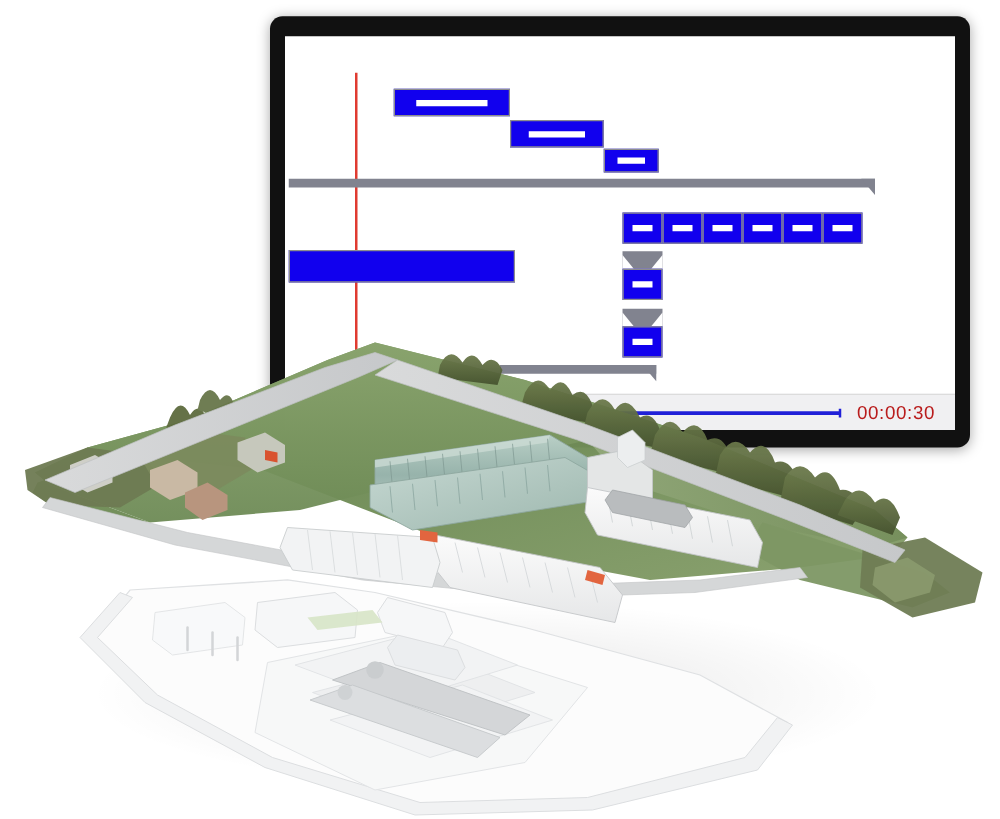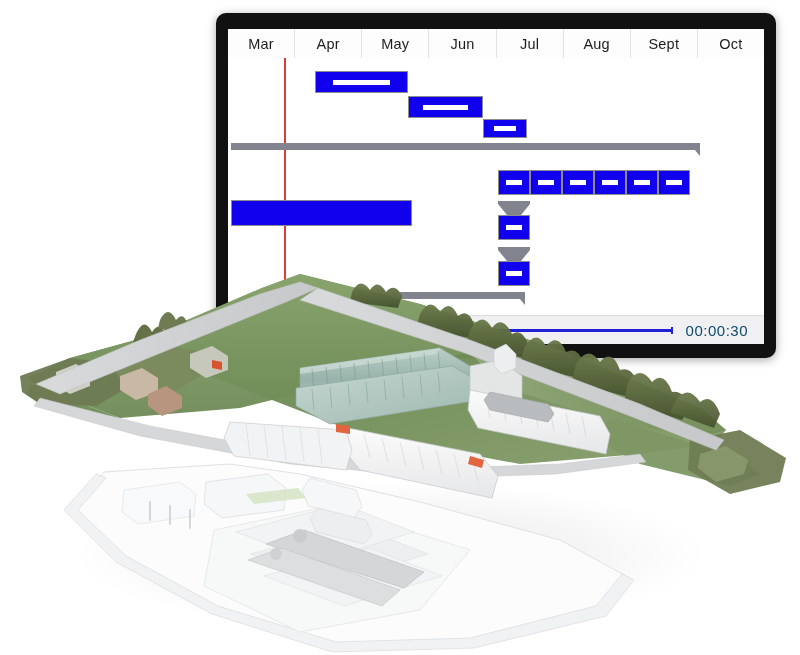--- a/index.html
+++ b/index.html
@@ -95,21 +95,21 @@
     border-top:1px solid #dcdcdc;
     display:flex;align-items:center;justify-content:flex-end;
   }
   #playback-track{
     position:relative;width:190px;height:3px;background:#2020d8;margin-right:14px;
   }
   #playback-track::after{
     content:"";position:absolute;right:-1px;top:-2px;width:2px;height:7px;background:#2020d8;
   }
   #timecode{
-    font-size:15px;color:#0c4a6e;margin-right:16px;letter-spacing:.5px;
+    font-size:15px;color:#b91c1c;margin-right:16px;letter-spacing:.5px;
   }
 
   
   #model-stage{
     position:absolute;left:0;top:258px;width:800px;height:397px;
     z-index:3;pointer-events:none;
   }
   #model-stage svg{display:block;}
 
   
@@ -120,46 +120,20 @@
   }
 </style>
 </head>
 <body>
 
 <div id="model-shadow"></div>
 
 <div id="viewer-window">
   <div id="viewer-inner">
 
-    <div id="timeline-header">
-      <div class="month-cell">
-          <span>Mar</span>
-        </div>
-      <div class="month-cell">
-          <span>Apr</span>
-        </div>
-      <div class="month-cell">
-          <span>May</span>
-        </div>
-      <div class="month-cell">
-          <span>Jun</span>
-        </div>
-      <div class="month-cell">
-          <span>Jul</span>
-        </div>
-      <div class="month-cell">
-          <span>Aug</span>
-        </div>
-      <div class="month-cell">
-          <span>Sept</span>
-        </div>
-      <div class="month-cell">
-          <span>Oct</span>
-        </div>
-    </div>
 
     <div id="gantt-body">
 
       <div id="today-line"></div>
 
       <div class="task-bar" style="left:87px;top:13px;width:93px;height:22px;">
         <div class="progress-line"></div>
       </div>
 
       <div class="task-bar" style="left:180px;top:38px;width:75px;height:22px;">

